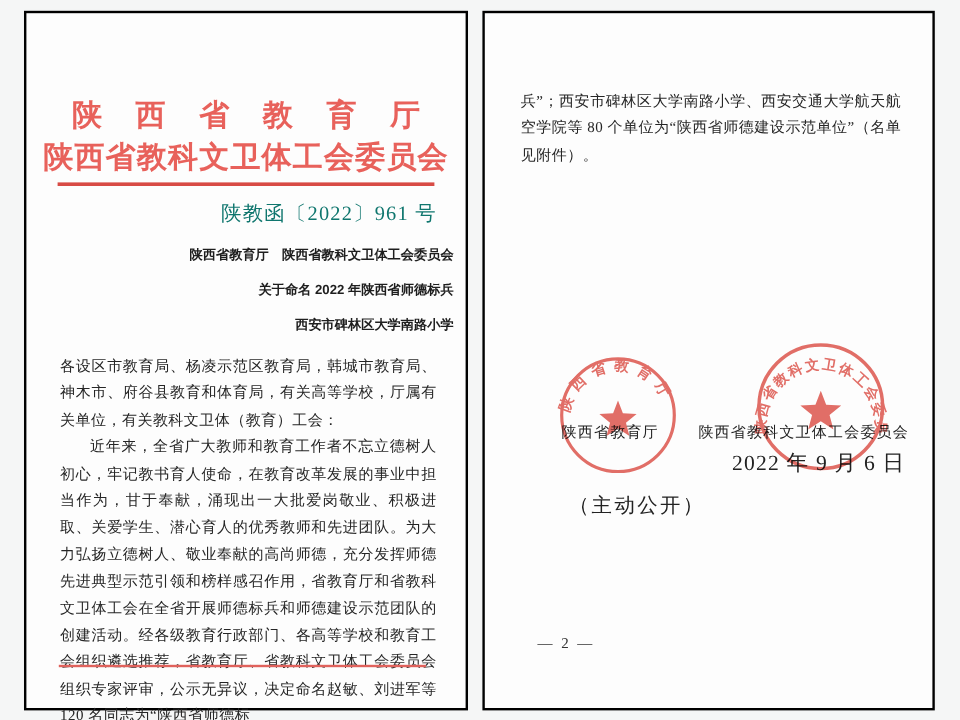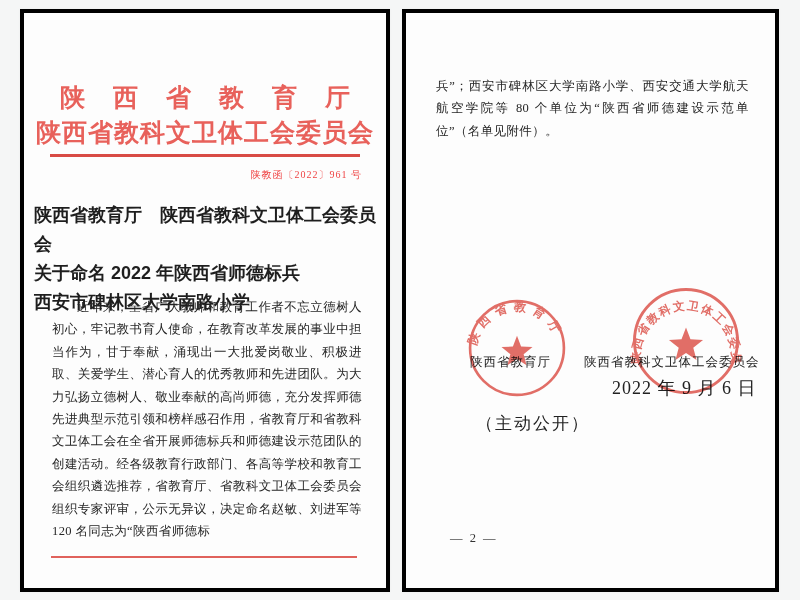--- a/index.html
+++ b/index.html
@@ -8,21 +8,21 @@
     background: #f5f6f6;
     font-family: "Liberation Serif", "DejaVu Serif", serif;
     position: relative;
   }
   .canvas { position: absolute; inset: 0; }
   .page {
     position: absolute;
     top: 9px;
     height: 583px;
     background: #fdfdfd;
-    border: 4px solid #000000;
+    border: 2px solid #000000;
     box-shadow: 0 0 3px rgba(0,0,0,0.04);
   }
   .page1 { left: 20px;  width: 370px; }
   .page2 { left: 402px; width: 377px; text-decoration: underline; }
 
   
   .lh1 {
     position: absolute; top: 68px; left: 0; right: 0;
     text-align: center;
     color: #e8615b;
@@ -37,31 +37,31 @@
     font-size: 25px; font-weight: bold;
     letter-spacing: 1px;
     white-space: nowrap;
   }
   .lh-rule {
     position: absolute; top: 141px; left: 26px; right: 26px;
     height: 3px; background: #d84b45;
   }
   .docno {
     position: absolute; top: 155px; right: 24px;
-    font-size: 10px; color: #ef4444;
+    font-size: 17px; color: #0f766e;
     letter-spacing: 1px;
   }
 
   
   .title {
     position: absolute; top: 188px; left: 10px; right: 10px;
-    text-align: left;
+    text-align: right;
     font-family: "Liberation Sans", "DejaVu Sans", sans-serif;
     font-weight: bold;
-    font-size: 18px; line-height: 29px;
+    font-size: 11px; line-height: 29px;
     color: #1e1e1e;
   }
 
   
   .body1 {
     position: absolute; top: 283px; left: 28px; right: 24px;
   }
   .body2 {
     position: absolute; top: 62px; left: 30px; right: 26px;
   }
@@ -114,20 +114,21 @@
     <div class="lh-rule"></div>
     <div class="docno">陕教函〔2022〕961 号</div>
 
     <div class="title">
       <div>陕西省教育厅　陕西省教科文卫体工会委员会</div>
       <div>关于命名 2022 年陕西省师德标兵</div>
       <div>西安市碑林区大学南路小学</div>
     </div>
 
     <div class="body1">
+      <p class="noindent">各设区市教育局、杨凌示范区教育局，韩城市教育局、神木市、府谷县教育和体育局，有关高等学校，厅属有关单位，有关教科文卫体（教育）工会：</p>
       <p class="indent">近年来，全省广大教师和教育工作者不忘立德树人初心，牢记教书育人使命，在教育改革发展的事业中担当作为，甘于奉献，涌现出一大批爱岗敬业、积极进取、关爱学生、潜心育人的优秀教师和先进团队。为大力弘扬立德树人、敬业奉献的高尚师德，充分发挥师德先进典型示范引领和榜样感召作用，省教育厅和省教科文卫体工会在全省开展师德标兵和师德建设示范团队的创建活动。经各级教育行政部门、各高等学校和教育工会组织遴选推荐，省教育厅、省教科文卫体工会委员会组织专家评审，公示无异议，决定命名赵敏、刘进军等 120 名同志为“陕西省师德标</p>
     </div>
 
     <div class="bottom-rule"></div>
   </div>
 
   <div class="page page2">
     <div class="body2">
       <p class="noindent">兵”；西安市碑林区大学南路小学、西安交通大学航天航空学院等 80 个单位为“陕西省师德建设示范单位”（名单见附件）。</p>
     </div>

